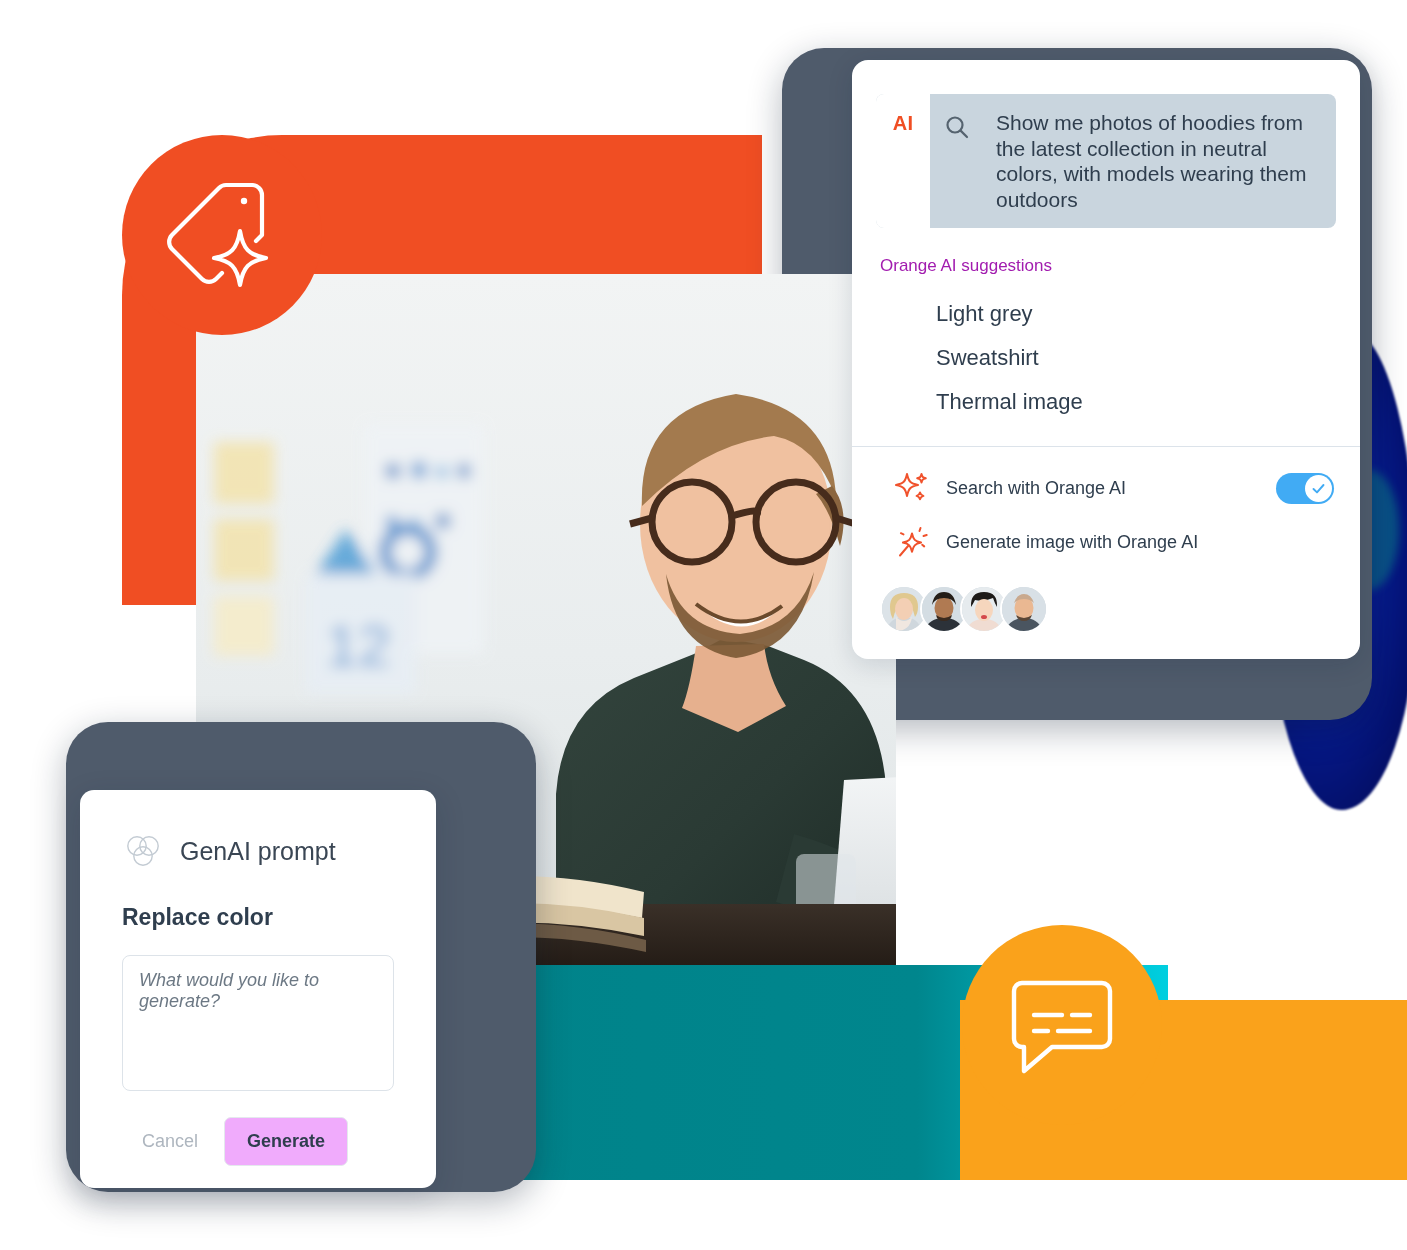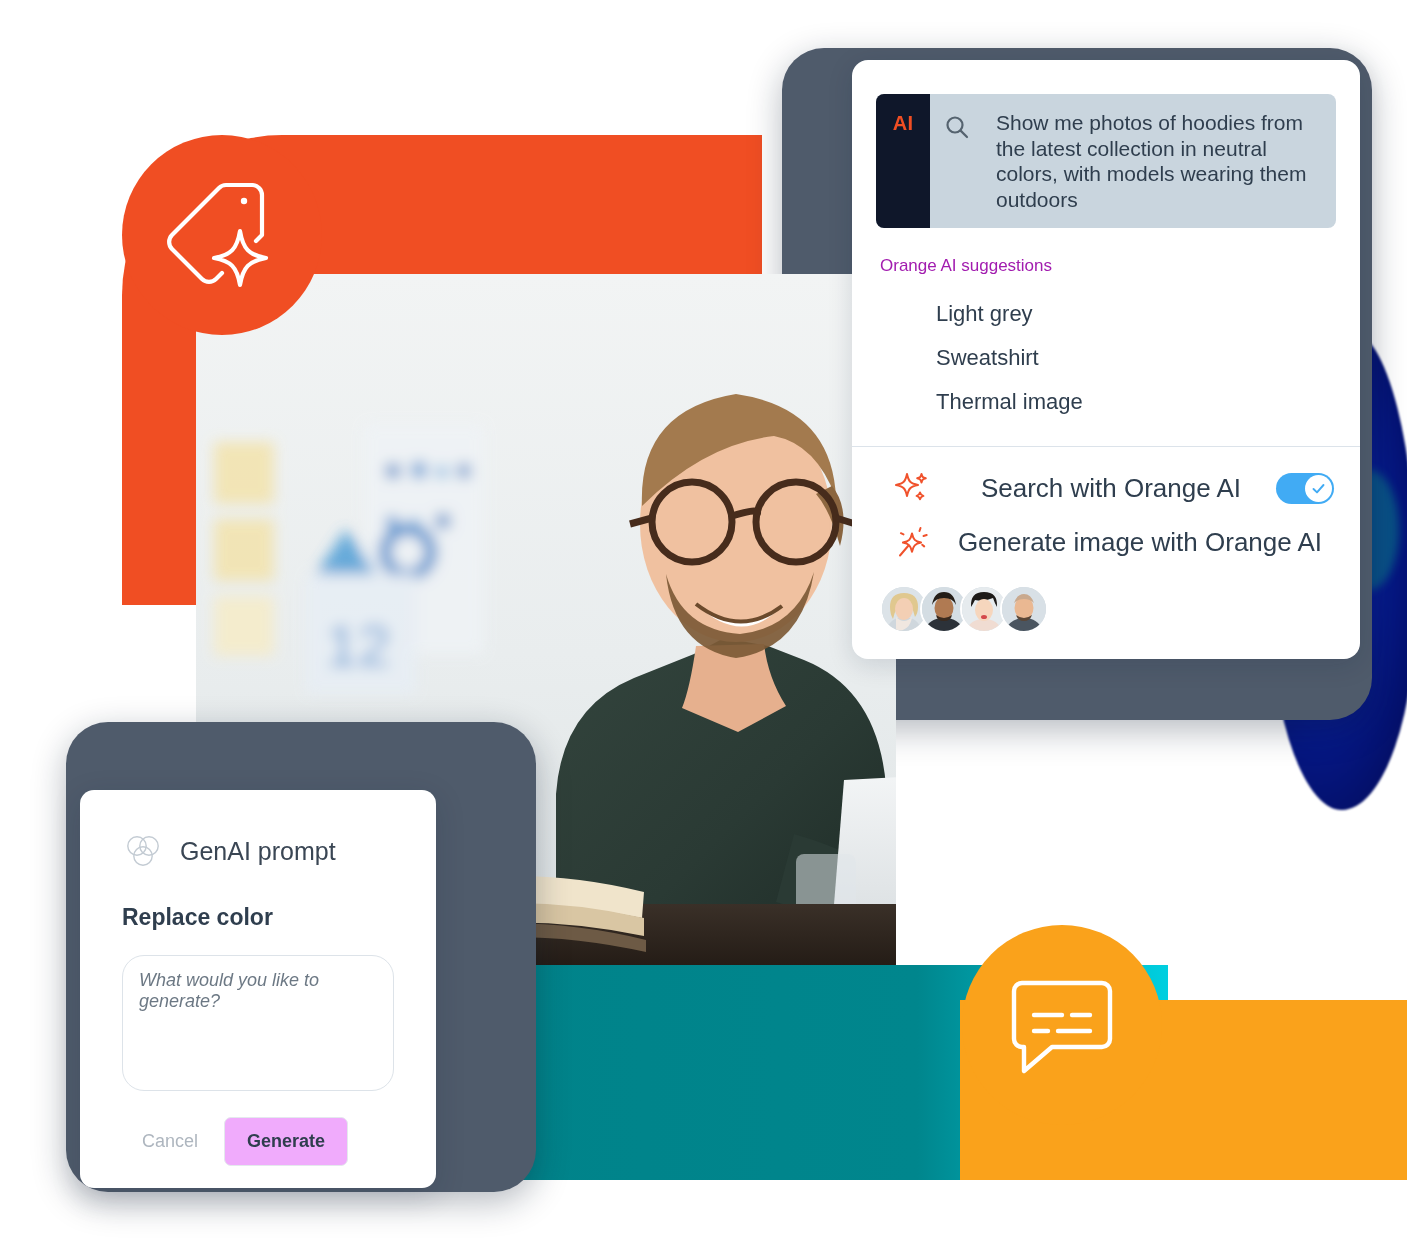--- a/index.html
+++ b/index.html
@@ -27,49 +27,49 @@
   #device-bottom{left:66px;top:722px;width:470px;height:470px;}
 
   
   #photo{position:absolute;left:196px;top:274px;width:700px;height:692px;overflow:hidden;background:#e8ecee;}
   #photo .ph{position:absolute;inset:0;}
 
   
   #search-panel{position:absolute;left:852px;top:60px;width:508px;background:#ffffff;border-radius:16px;
      box-shadow:0 6px 26px rgba(16,30,54,.14);overflow:hidden;}
   #search-field{display:flex;align-items:stretch;margin:34px 24px 0 24px;border-radius:8px;overflow:hidden;background:#C9D5DE;}
-  #ai-chip{background:#0f172a;color:#F04E23;font-size:20px;font-weight:700;display:flex;align-items:flex-start;
+  #ai-chip{background:#ffffff;color:#F04E23;font-size:20px;font-weight:700;display:flex;align-items:flex-start;
      justify-content:center;padding:18px 14px 0 14px;min-width:26px;letter-spacing:.3px;}
   #search-body{display:flex;gap:26px;padding:16px 18px 16px 14px;flex:1;}
   #search-text{font-size:21px;line-height:1.22;color:#2F3E4E;font-weight:400;}
   .mag{flex:0 0 auto;margin-top:4px;}
 
   .sug-label{font-size:17px;color:#a21caf;margin:28px 0 0 28px;}
   .sug-list{margin:16px 0 0 0;padding:0;list-style:none;}
   .sug-item{font-size:22px;color:#2F3E4E;padding:9px 0 9px 84px;cursor:pointer;}
   .panel-divider{height:1px;background:#DCE3EA;margin:22px 0 0 0;}
 
   .action-row{display:flex;align-items:center;padding:10px 26px 10px 40px;cursor:pointer;}
   .action-ico{width:40px;flex:0 0 40px;display:flex;align-items:center;justify-content:center;}
-  .action-label{font-size:26px;color:#2F3E4E;flex:1;margin-left:14px;text-align:center;}
+  .action-label{font-size:18px;color:#2F3E4E;flex:1;margin-left:14px;}
   .toggle{width:58px;height:31px;border-radius:16px;background:#41ABF4;position:relative;flex:0 0 58px;}
   .toggle .knob{position:absolute;right:2px;top:2px;width:27px;height:27px;border-radius:50%;background:#fff;
      display:flex;align-items:center;justify-content:center;}
   #avatars{display:flex;padding:16px 0 26px 28px;}
   .avatar{width:44px;height:44px;border-radius:50%;border:2px solid #fff;margin-left:-8px;overflow:hidden;
      background:#cfd8de;position:relative;}
   .avatar:first-child{margin-left:0;}
 
   
   #genai-card{position:absolute;left:80px;top:790px;width:356px;background:#ffffff;border-radius:14px;
      box-shadow:0 8px 30px rgba(16,30,54,.16);padding:0 0 22px 0;}
   #genai-head{display:flex;align-items:center;gap:16px;padding:40px 0 0 42px;}
   #genai-title{font-size:25px;color:#3A4654;font-weight:400;}
   #genai-sub{font-size:23px;color:#2F3E4E;font-weight:700;margin:32px 0 0 42px;}
-  #genai-textarea{margin:24px 42px 0 42px;height:136px;border:1px solid #DDE3E9;border-radius:22px;
+  #genai-textarea{margin:24px 42px 0 42px;height:136px;border:1px solid #DDE3E9;border-radius:8px;
      padding:14px 16px;box-sizing:border-box;background:#fff;}
   #genai-placeholder{font-size:18px;font-style:italic;color:#6C7884;}
   #genai-actions{display:flex;justify-content:center;align-items:center;gap:12px;margin:26px 40px 0 0;}
   #cancel-btn{font-size:18px;color:#AEB6BF;background:transparent;border:0;padding:12px 14px;cursor:pointer;
      font-family:inherit;}
   #generate-btn{font-size:18px;color:#2F3E4E;background:#f0abfc;border:1px solid #E4E9ED;border-radius:7px;
      padding:13px 22px;cursor:pointer;font-family:inherit;font-weight:700;}
 </style>
 </head>
 <body>

